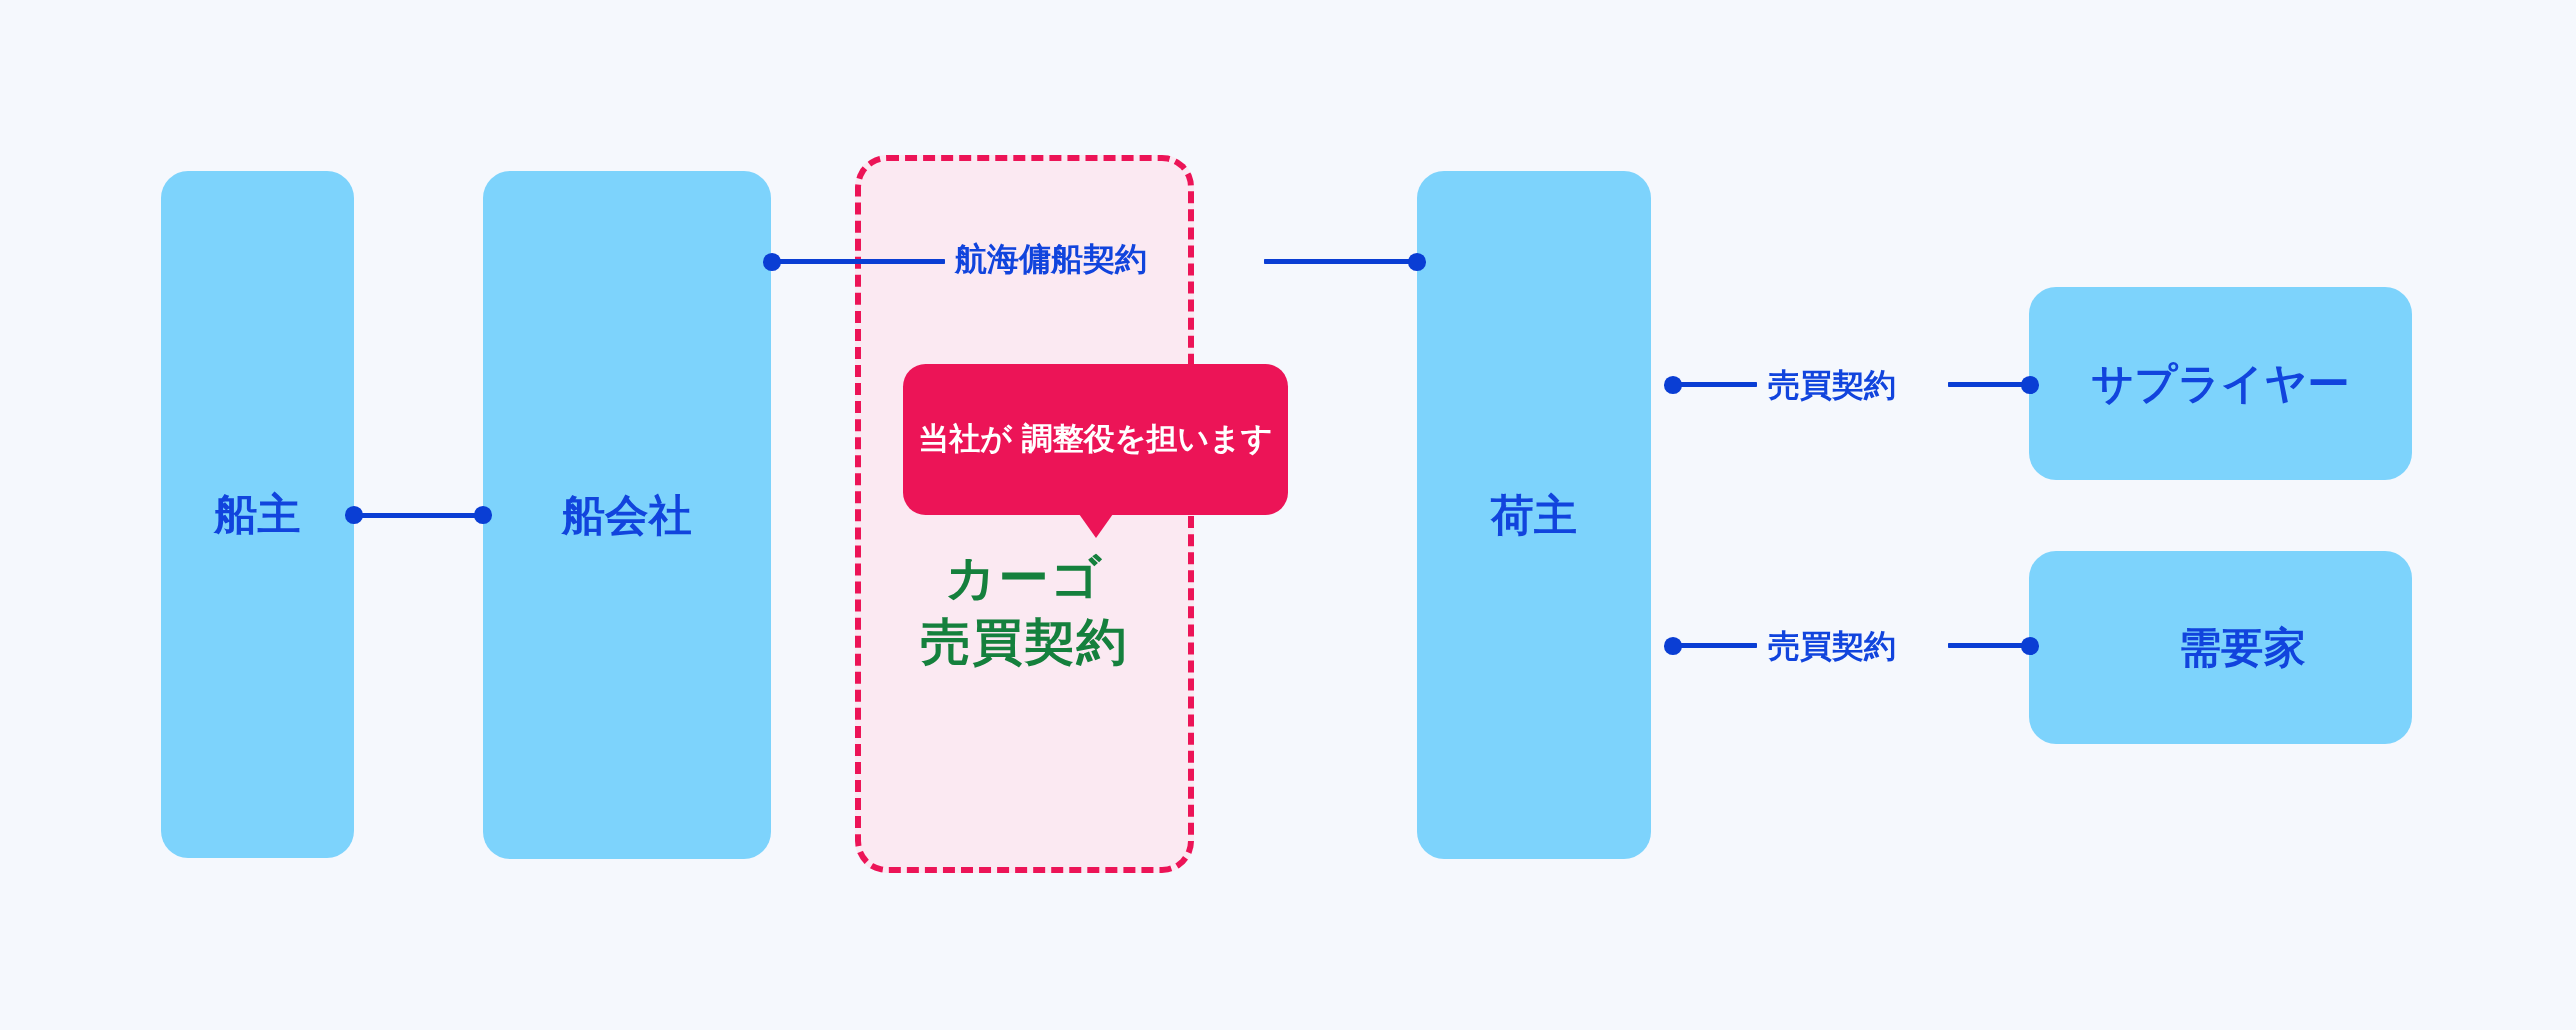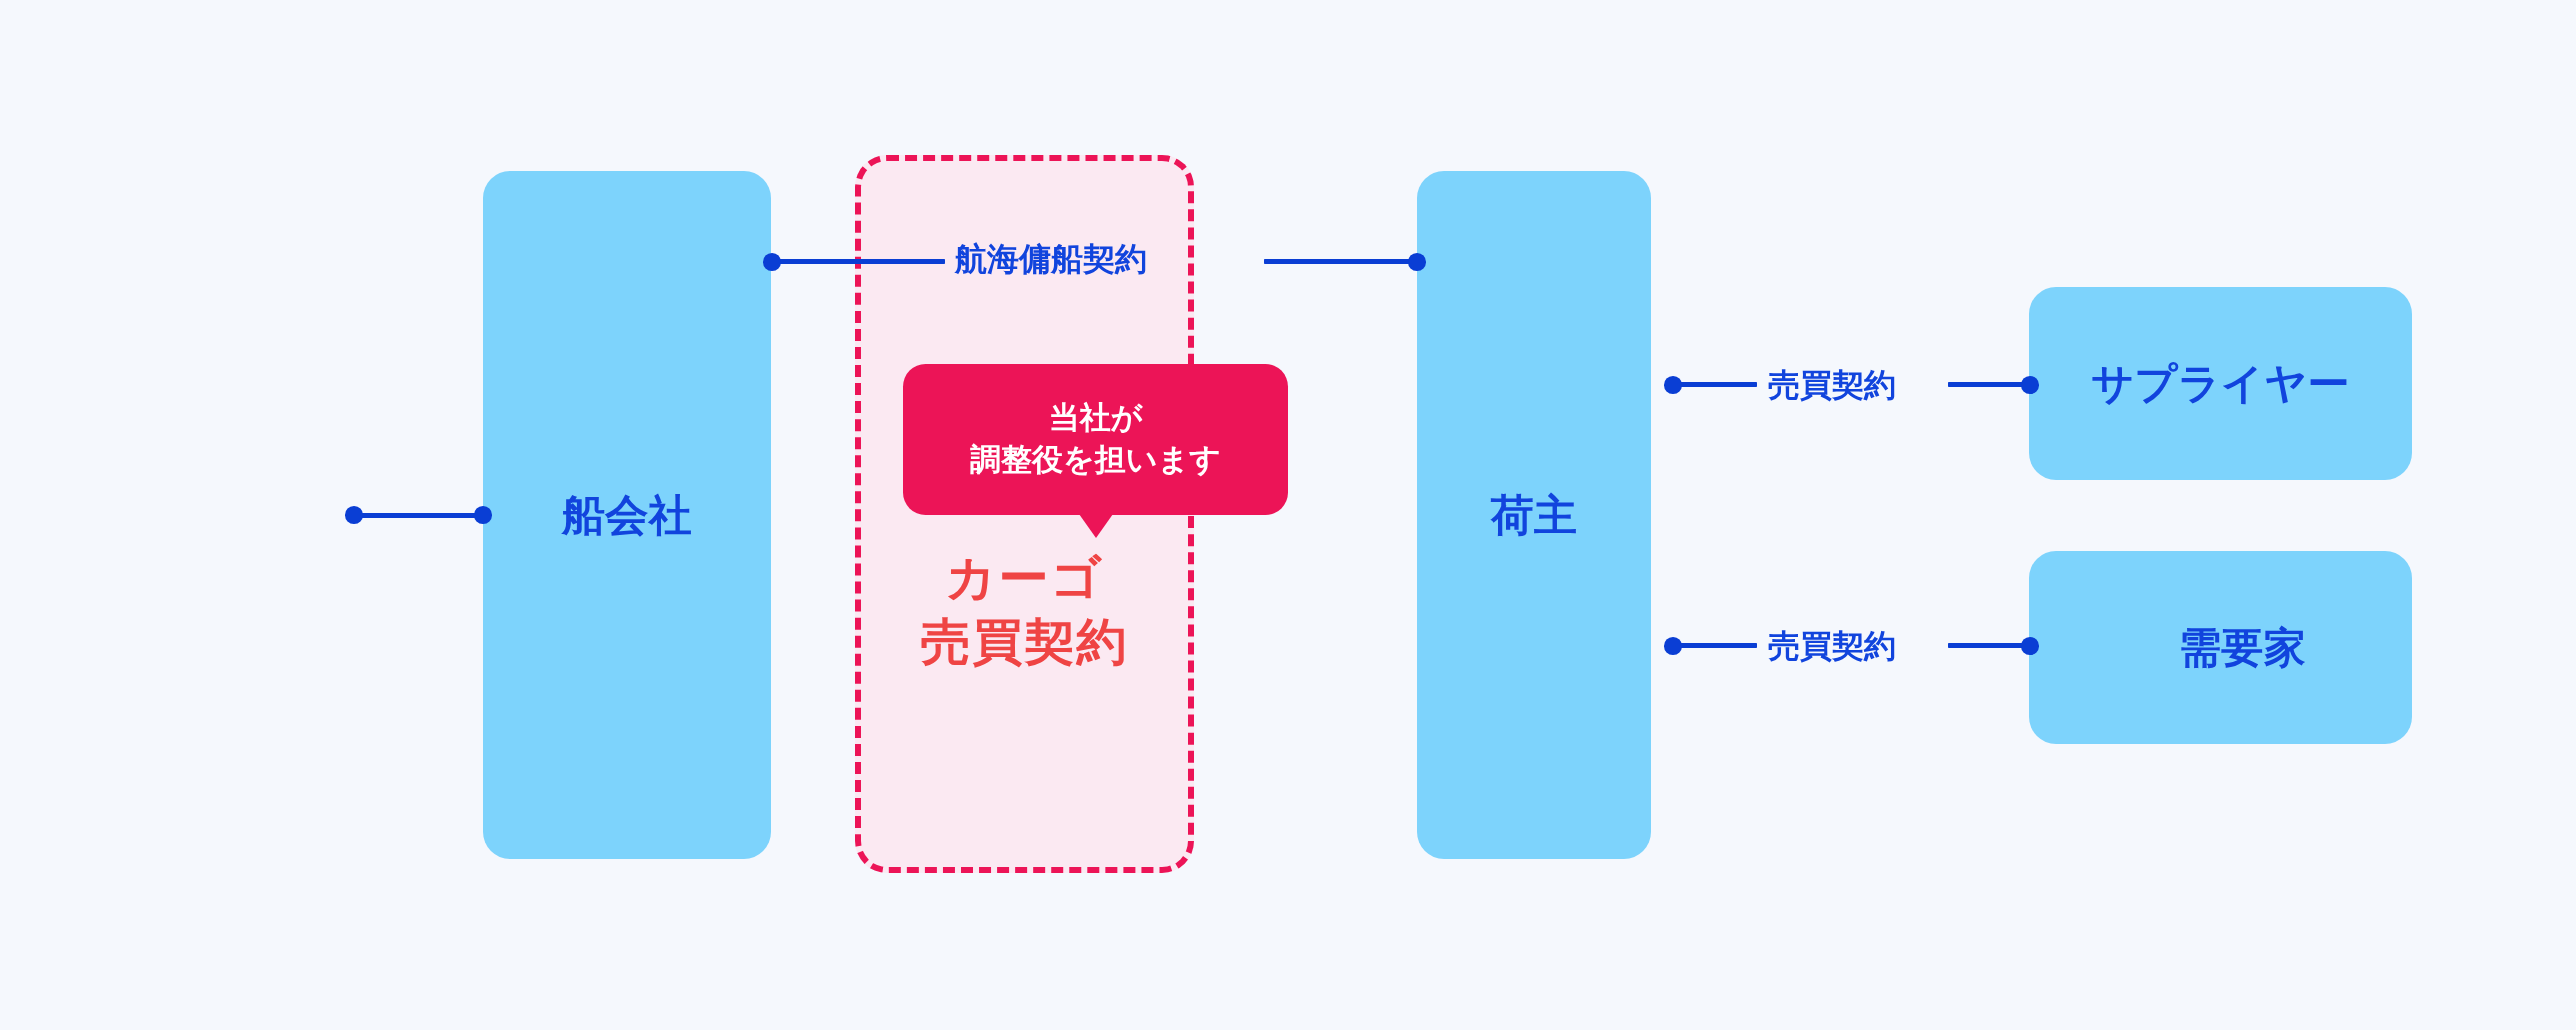--- a/index.html
+++ b/index.html
@@ -56,21 +56,21 @@
   }
 
   
   #broker-bubble{
     position:absolute;
     left:903px; top:364px;
     width:385px; height:151px;
     background:#ec1457;
     border-radius:22.5px;
     display:flex;
-    flex-direction:column;
+    flex-direction:row;
     align-items:center;
     justify-content:center;
     gap:9.7px;
   }
   #broker-bubble .bline{
     color:#ffffff;
     font-size:31px;
     font-weight:bold;
     line-height:1.05;
     white-space:nowrap;
@@ -83,21 +83,21 @@
     border-right:17.7px solid transparent;
     border-top:24px solid #ec1457;
   }
 
   
   #broker-title{
     position:absolute;
     left:855px; top:546px;
     width:339px;
     text-align:center;
-    color:#ef4444;
+    color:#15803d;
     font-weight:bold;
     font-size:50px;
     line-height:1.28;
     letter-spacing:.04em;
   }
   #broker-title .tline{display:block;white-space:nowrap;}
 
   
   .edge-line{
     position:absolute;
@@ -146,20 +146,23 @@
   #edge4-dot-b{left:2021px;top:637px;}
   #edge4-label{left:1768px;top:630px;}
 </style>
 </head>
 <body>
 
 <div id="stage">
 
   <div id="broker-box"></div>
 
+  <div class="node" id="node-shipowner">
+    <span class="label">船主</span>
+  </div>
 
   <div class="node" id="node-shipcompany">
     <span class="label">船会社</span>
   </div>
 
   <div class="node" id="node-shipper">
     <span class="label">荷主</span>
   </div>
 
   <div class="node" id="node-supplier">

